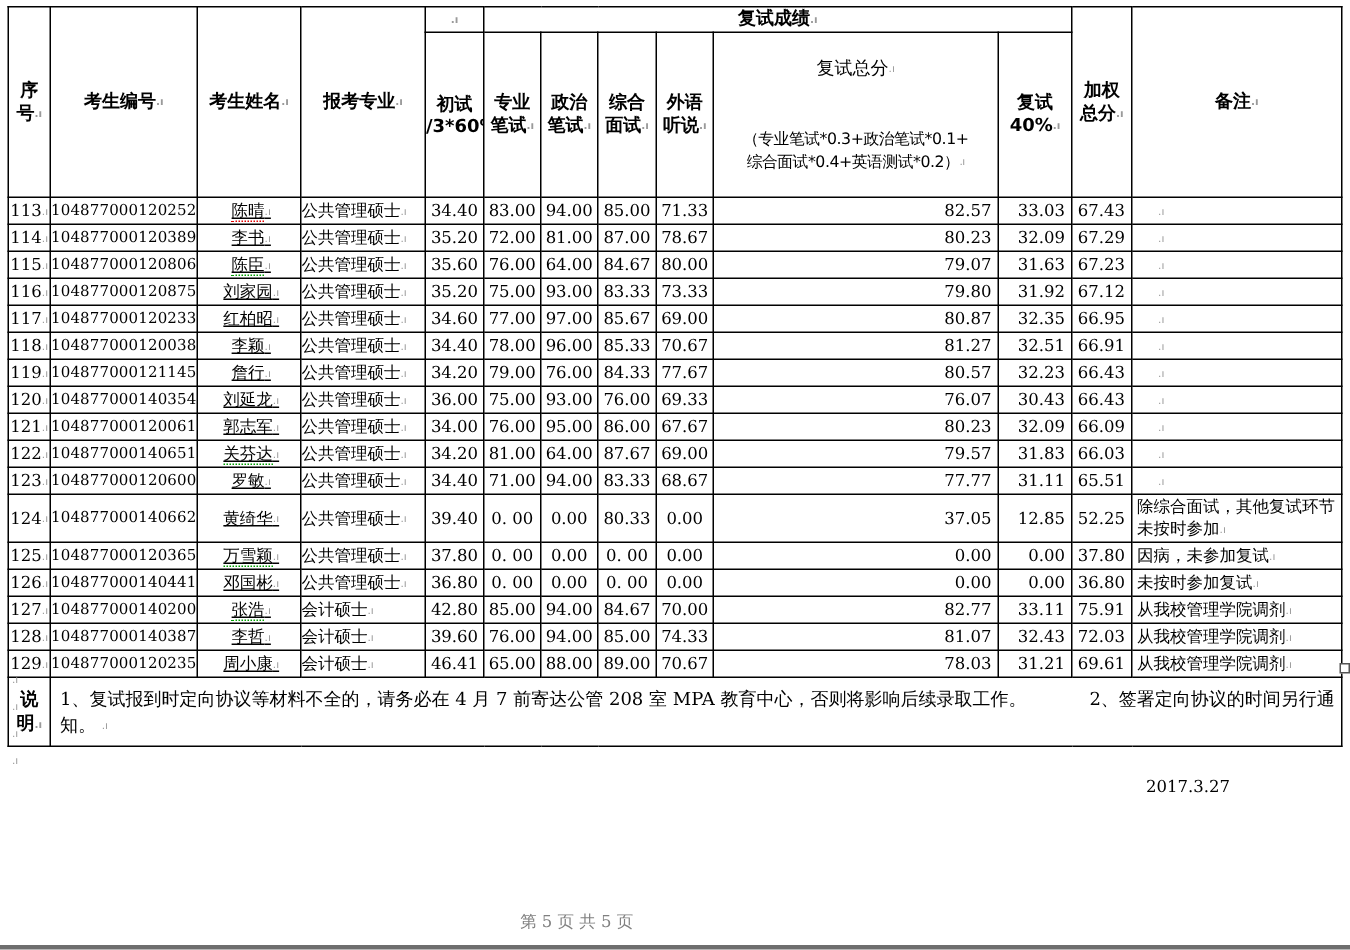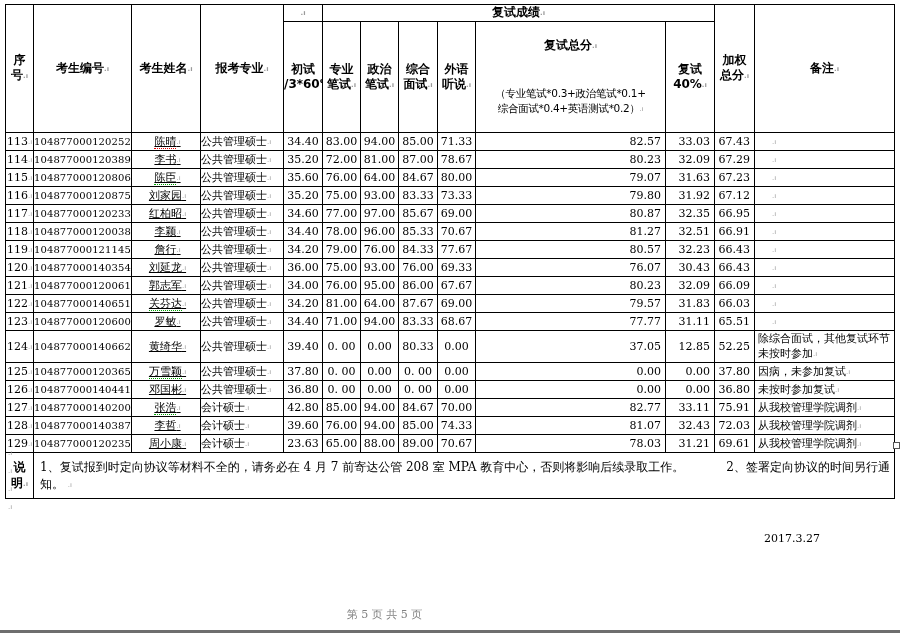--- a/index.html
+++ b/index.html
@@ -25,30 +25,30 @@
   .c-id     { text-align:center; font-size:10px; letter-spacing:0.1px; }
   .c-name   { text-align:center; padding-left:3px;text-decoration:underline; }
   .c-major  { text-align:left; }
   .c-num    { text-align:center; }
   .c-num-r  { text-align:right; padding-right:4px; }
   .c-remark { text-align:left; padding-left:3px; line-height:15px; }
   .eom { font-size:7px; color:#9a9a9a; font-family:"DejaVu Sans",sans-serif; vertical-align:1px; }
   .eom.indent { margin-left:14px; }
   .sq-red   { border-bottom:1px dotted #e00000; }
   .sq-green { border-bottom:1px dotted #00a000; }
-  .th-formula .f-title { font-weight:bold; font-size:12px; line-height:17px; }
+  .th-formula .f-title { font-weight:normal; font-size:12px; line-height:17px; }
   .th-formula .f-body  { font-weight:normal; font-size:10.5px; line-height:15px; letter-spacing:-0.3px; white-space:pre-line;margin-top:16px; }
   tr.note-row { height:46px; }
   .note-label { font-weight:bold; font-size:12px; text-align:center; white-space:pre-line; line-height:16px; font-family:"DejaVu Sans",sans-serif; }
   .note-text  { font-size:12px; padding-left:6px; font-family:"DejaVu Serif",serif; }
   .note-item2 { margin-left:42px; }
   .pmark { position:absolute; left:8px; font-size:7px; color:#9a9a9a; }
   .signature-block { position:absolute; left:712px; top:511px; width:160px; text-align:center; font-family:"DejaVu Serif",serif; }
   .sig-name { font-size:12px; }
-  .sig-date { font-size:11px; margin-top:21px; }
+  .sig-date { font-size:11px; margin-top:7px; }
   .page-footer { position:absolute; left:0; top:607px; width:769px; text-align:center; color:#808080; font-size:11px; font-family:"DejaVu Serif",serif; }
   .bottom-bar { position:absolute; left:0; top:630px; width:900px; height:3px; background:#6e6e6e; }
   .resize-handle { position:absolute; left:893px; top:442px; width:5px; height:5px; border:1px solid #555; background:#fff; }
 </style>
 </head>
 <body>
 
 <table class="score">
   <colgroup>
     <col style="width:28px">
@@ -337,21 +337,21 @@
         <td class="c-num-r">81.07</td>
         <td class="c-num-r">32.43</td>
         <td class="c-num-r">72.03</td>
         <td class="c-remark">从我校管理学院调剂<span class="eom">.ı</span></td>
       </tr>
       <tr>
         <td class="c-no">129<span class="eom">.ı</span></td>
         <td class="c-id">104877000120235<span class="eom">.ı</span></td>
         <td class="c-name"><span>周小康</span><span class="eom">.ı</span></td>
         <td class="c-major">会计硕士<span class="eom">.ı</span></td>
-        <td class="c-num">23.63</td>
+        <td class="c-num">46.41</td>
         <td class="c-num">65.00</td>
         <td class="c-num">88.00</td>
         <td class="c-num">89.00</td>
         <td class="c-num">70.67</td>
         <td class="c-num-r">78.03</td>
         <td class="c-num-r">31.21</td>
         <td class="c-num-r">69.61</td>
         <td class="c-remark">从我校管理学院调剂<span class="eom">.ı</span></td>
       </tr>
     </tbody>

